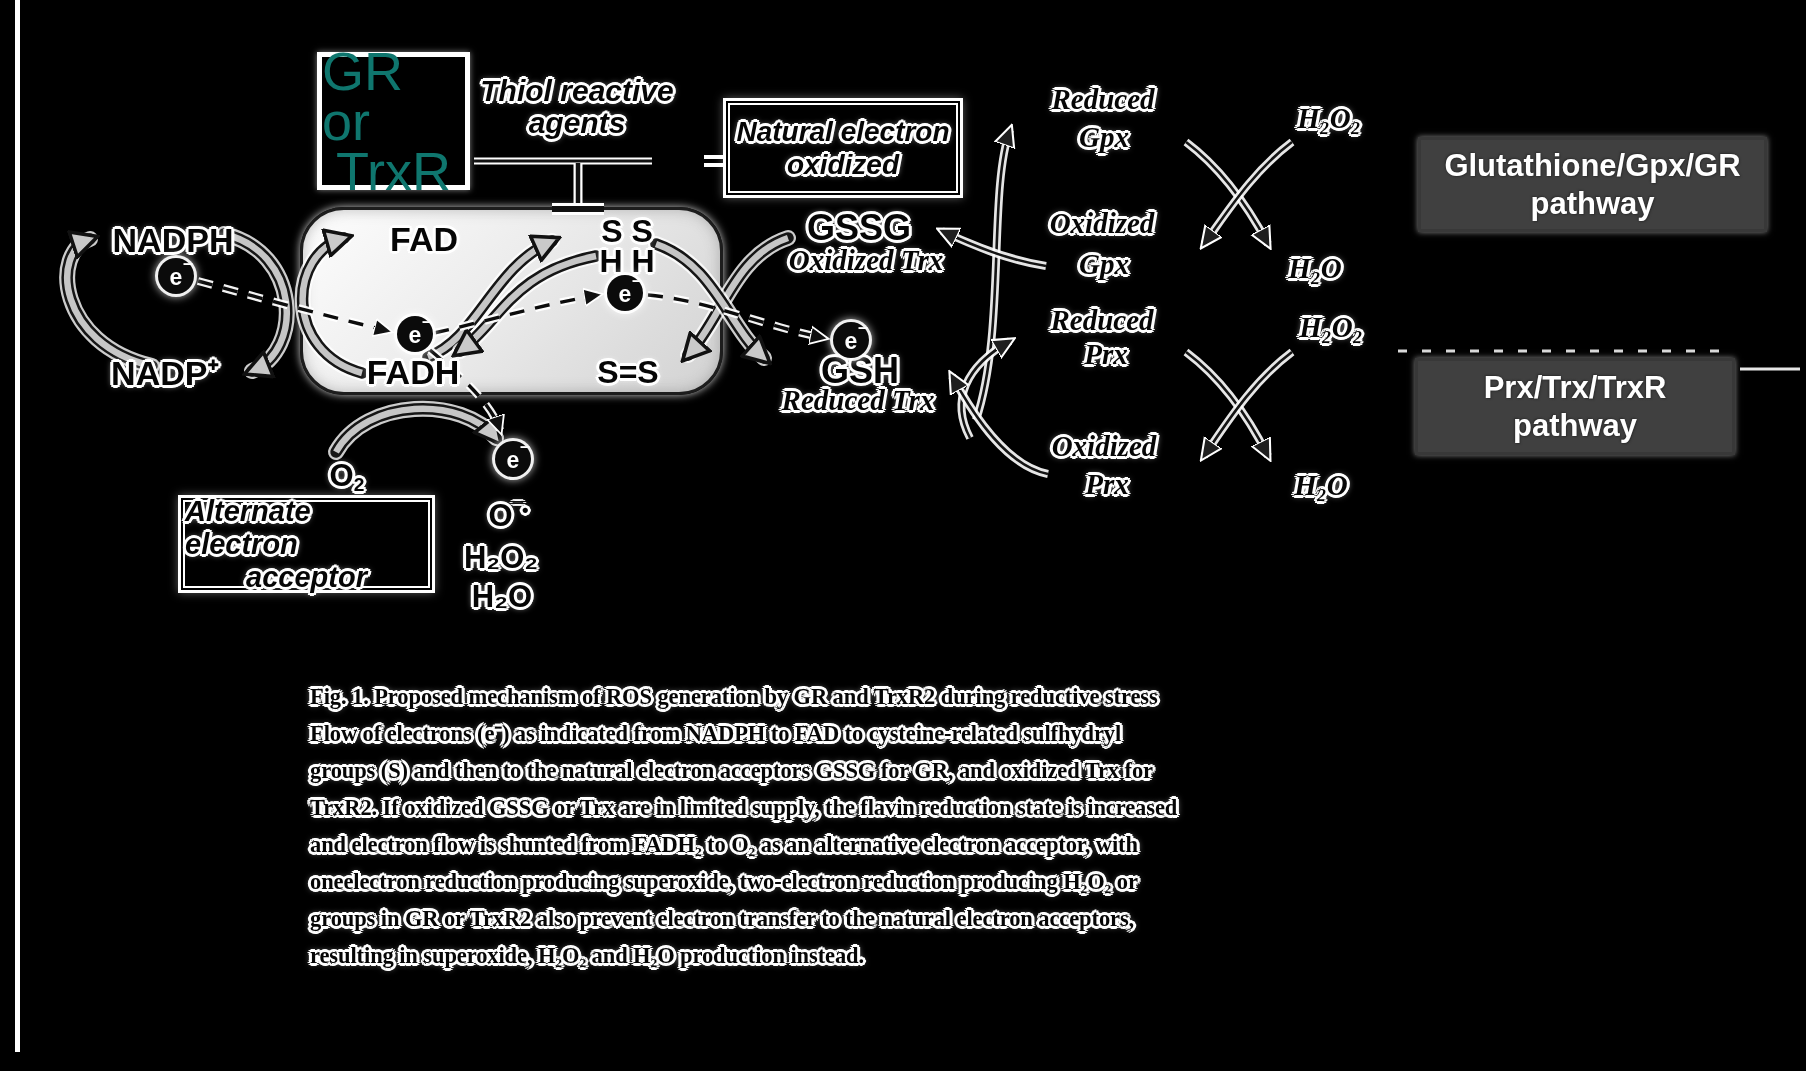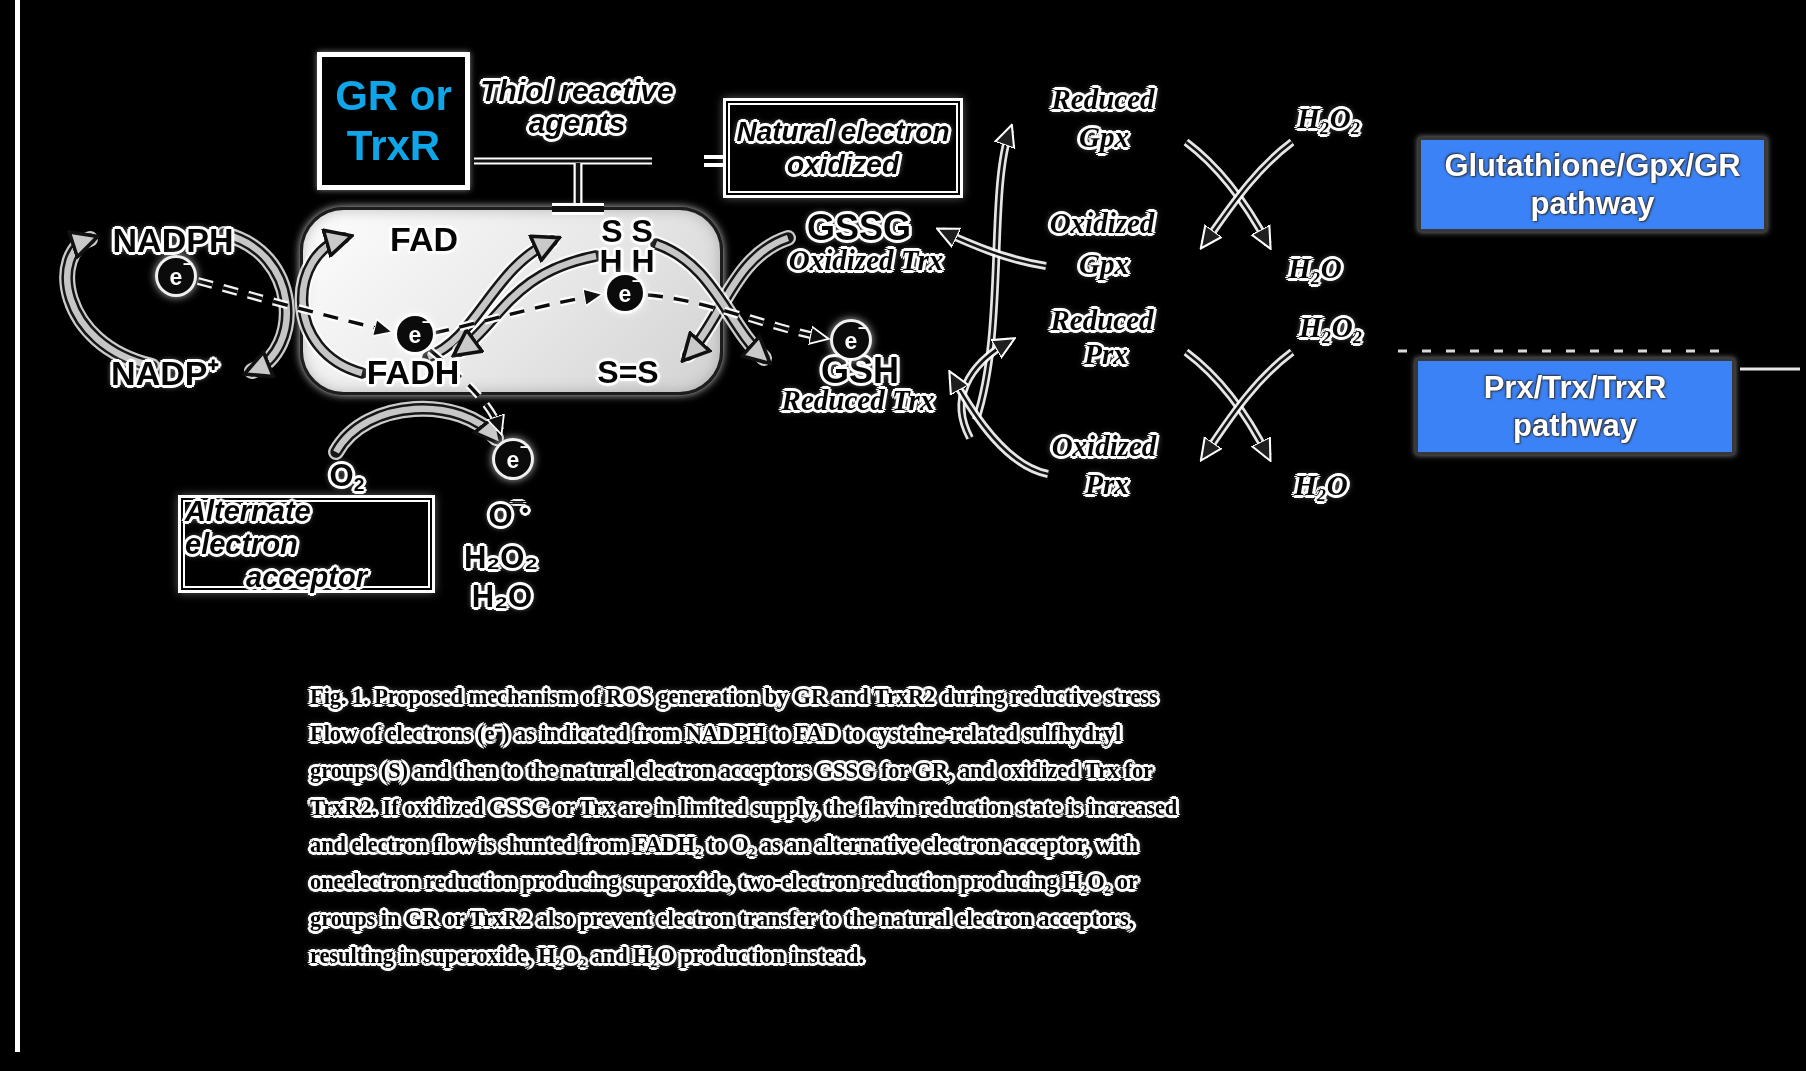--- a/index.html
+++ b/index.html
@@ -15,29 +15,29 @@
   .sansit{font-family:"Liberation Sans",sans-serif;font-weight:bold;font-style:italic;}
   .serifit{font-family:"Liberation Serif",serif;font-weight:bold;font-style:italic;}
 
   sub.s2{font-size:0.62em;vertical-align:-0.3em;}
   sup.sp{font-size:0.6em;vertical-align:0.5em;letter-spacing:-1px;}
 
   
   .grbox{position:absolute;left:317px;top:52px;width:153px;height:138px;background:#000;
          border:5px solid #fff;box-sizing:border-box;z-index:20;display:flex;flex-direction:column;
          align-items:center;justify-content:center;box-shadow:0 0 6px rgba(255,255,255,.5);}
-  .grbox div{color:#0ea5e9;font-size:42px;font-weight:700;line-height:50px;font-family:"Liberation Sans",sans-serif;}
+  .grbox div{color:#0f766e;font-size:54px;font-weight:400;line-height:50px;font-family:"Liberation Sans",sans-serif;}
   .dblbox{position:absolute;background:#000;border:2px solid #fff;box-sizing:border-box;z-index:20;
           box-shadow:0 0 0 2px #000,0 0 0 5px #fff,0 0 9px 5px rgba(255,255,255,.35);
           display:flex;flex-direction:column;align-items:center;justify-content:center;}
   .enzyme{position:absolute;left:300px;top:207px;width:423px;height:188px;border-radius:44px;
           background:linear-gradient(135deg,#fdfdfd 0%,#ececec 45%,#d2d2d2 100%);
           border:3px solid #1d1d1d;box-sizing:border-box;z-index:5;
           box-shadow:0 0 8px rgba(255,255,255,.8),inset 0 0 14px rgba(120,120,120,.45);}
-  .pathbox{position:absolute;background:#3b82f6;border:3px solid #383838;box-sizing:border-box;z-index:20;
+  .pathbox{position:absolute;background:#404040;border:3px solid #383838;box-sizing:border-box;z-index:20;
            display:flex;flex-direction:column;align-items:center;justify-content:center;
            box-shadow:0 0 6px rgba(255,255,255,.55);}
   .pathbox div{color:#fff;font-size:31px;font-weight:bold;line-height:38px;
                text-shadow:1px 1px 2px #2e2e2e,-1px -1px 2px #2e2e2e;}
 
   
   .ecirc{position:absolute;transform:translate(-50%,-50%);width:36px;height:36px;border-radius:50%;
          background:#0b0b0b;z-index:35;box-shadow:0 0 0 3px rgba(255,255,255,.9),0 0 8px 3px rgba(255,255,255,.7);
          display:flex;align-items:center;justify-content:center;}
   .esym{color:#fff;font-weight:bold;font-size:23px;line-height:1;margin-top:2px;}

